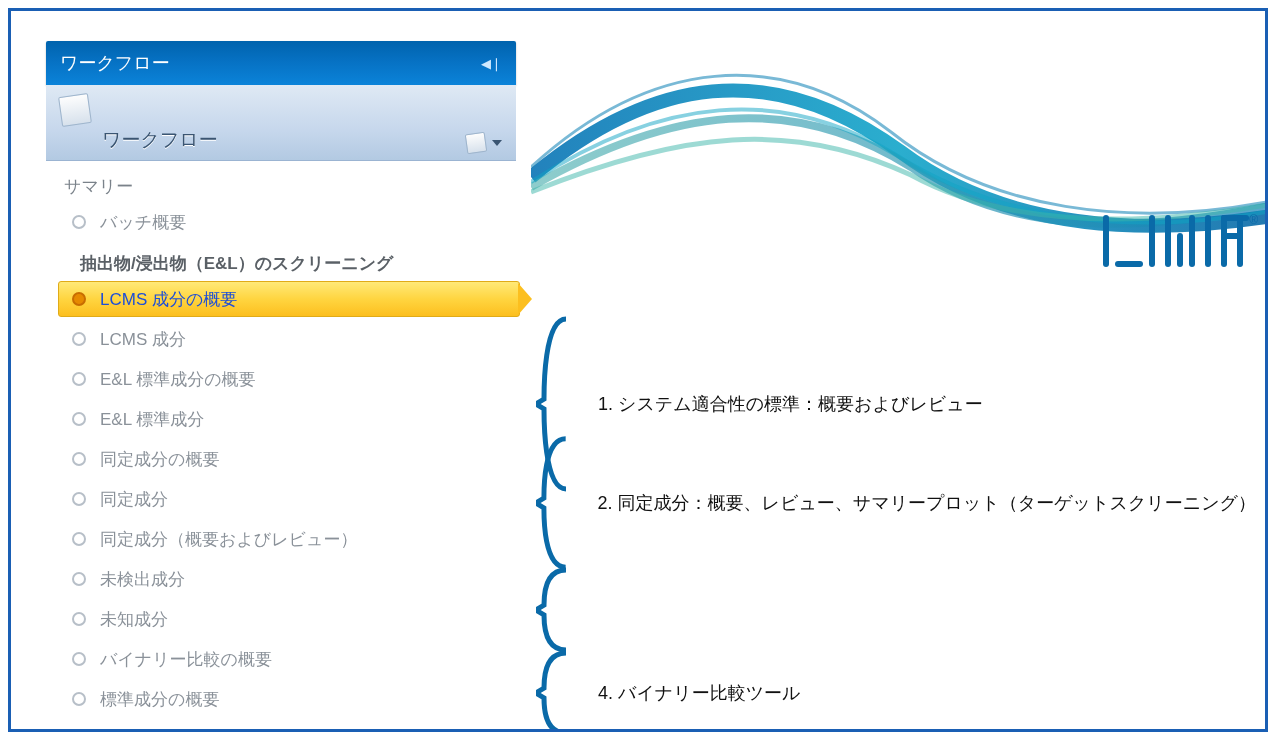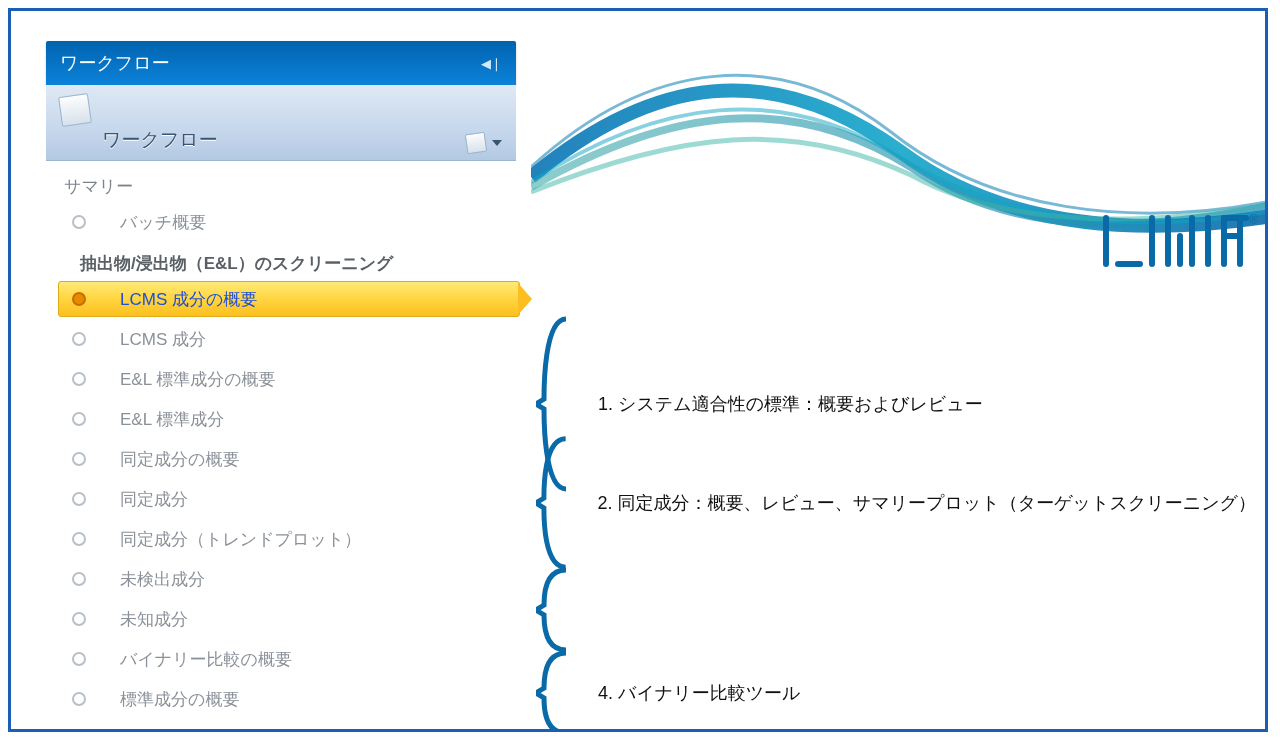--- a/index.html
+++ b/index.html
@@ -108,21 +108,20 @@
     margin-left: 16px;
   }
   .wf-item {
     display: flex;
     align-items: center;
     height: 40px;
     padding-left: 10px;
     font-size: 17px;
     color: #8a9199;
     position: relative;
-    gap: 20px;
   }
   .wf-item .dot {
     width: 10px; height: 10px;
     border: 2px solid #b7bfc8;
     border-radius: 50%;
     margin-right: 14px;
     background: #ffffff;
   }
   .wf-item.selected {
     color: #1d4ed8;
@@ -307,21 +306,21 @@
       <div class="wf-item">
         <span class="dot"></span>
         <span class="txt">同定成分の概要</span>
       </div>
       <div class="wf-item">
         <span class="dot"></span>
         <span class="txt">同定成分</span>
       </div>
       <div class="wf-item">
         <span class="dot"></span>
-        <span class="txt">同定成分（トレンドプロット）</span>
+        <span class="txt">同定成分（概要およびレビュー）</span>
       </div>
       <div class="wf-item">
         <span class="dot"></span>
         <span class="txt">未検出成分</span>
       </div>
       <div class="wf-item">
         <span class="dot"></span>
         <span class="txt">未知成分</span>
       </div>
       <div class="wf-item">

